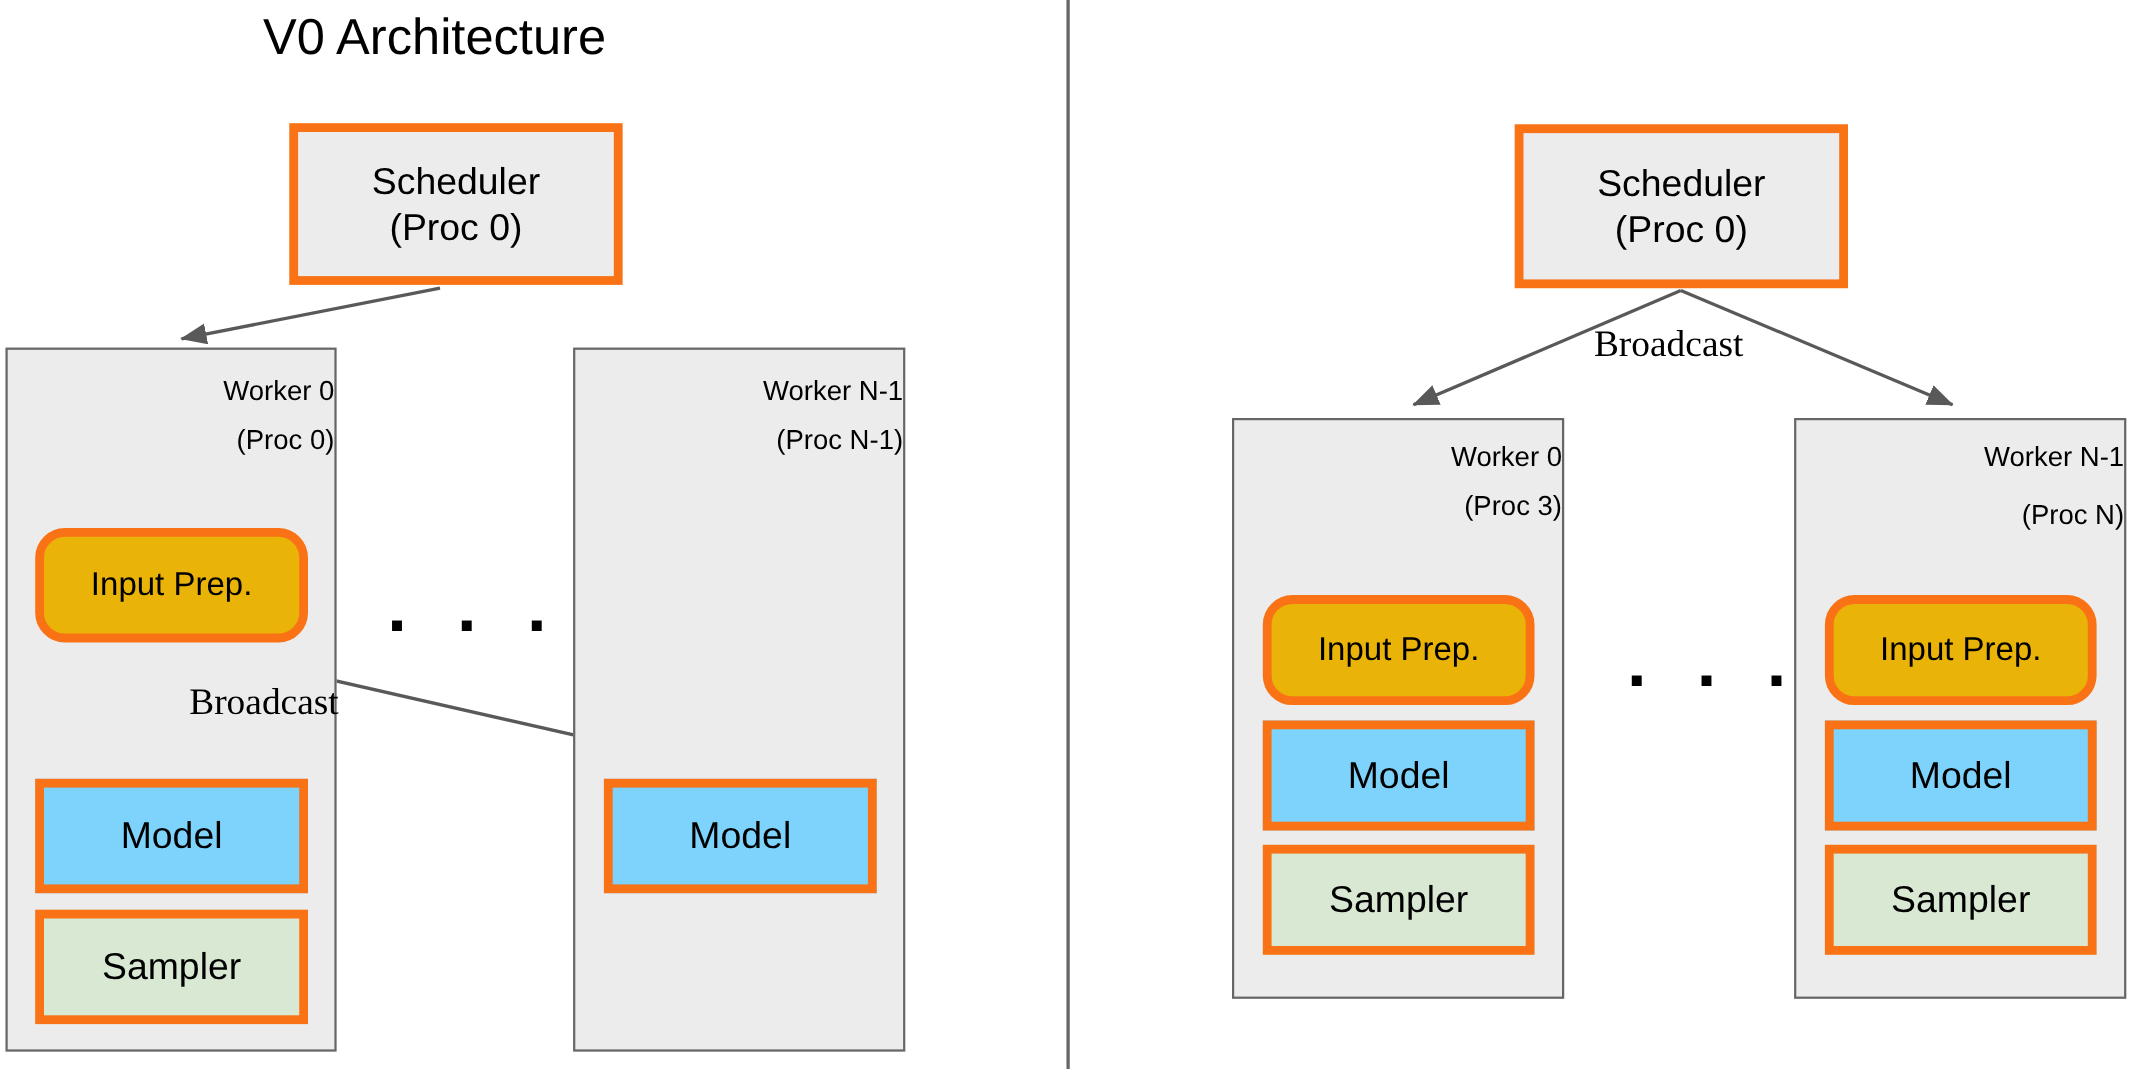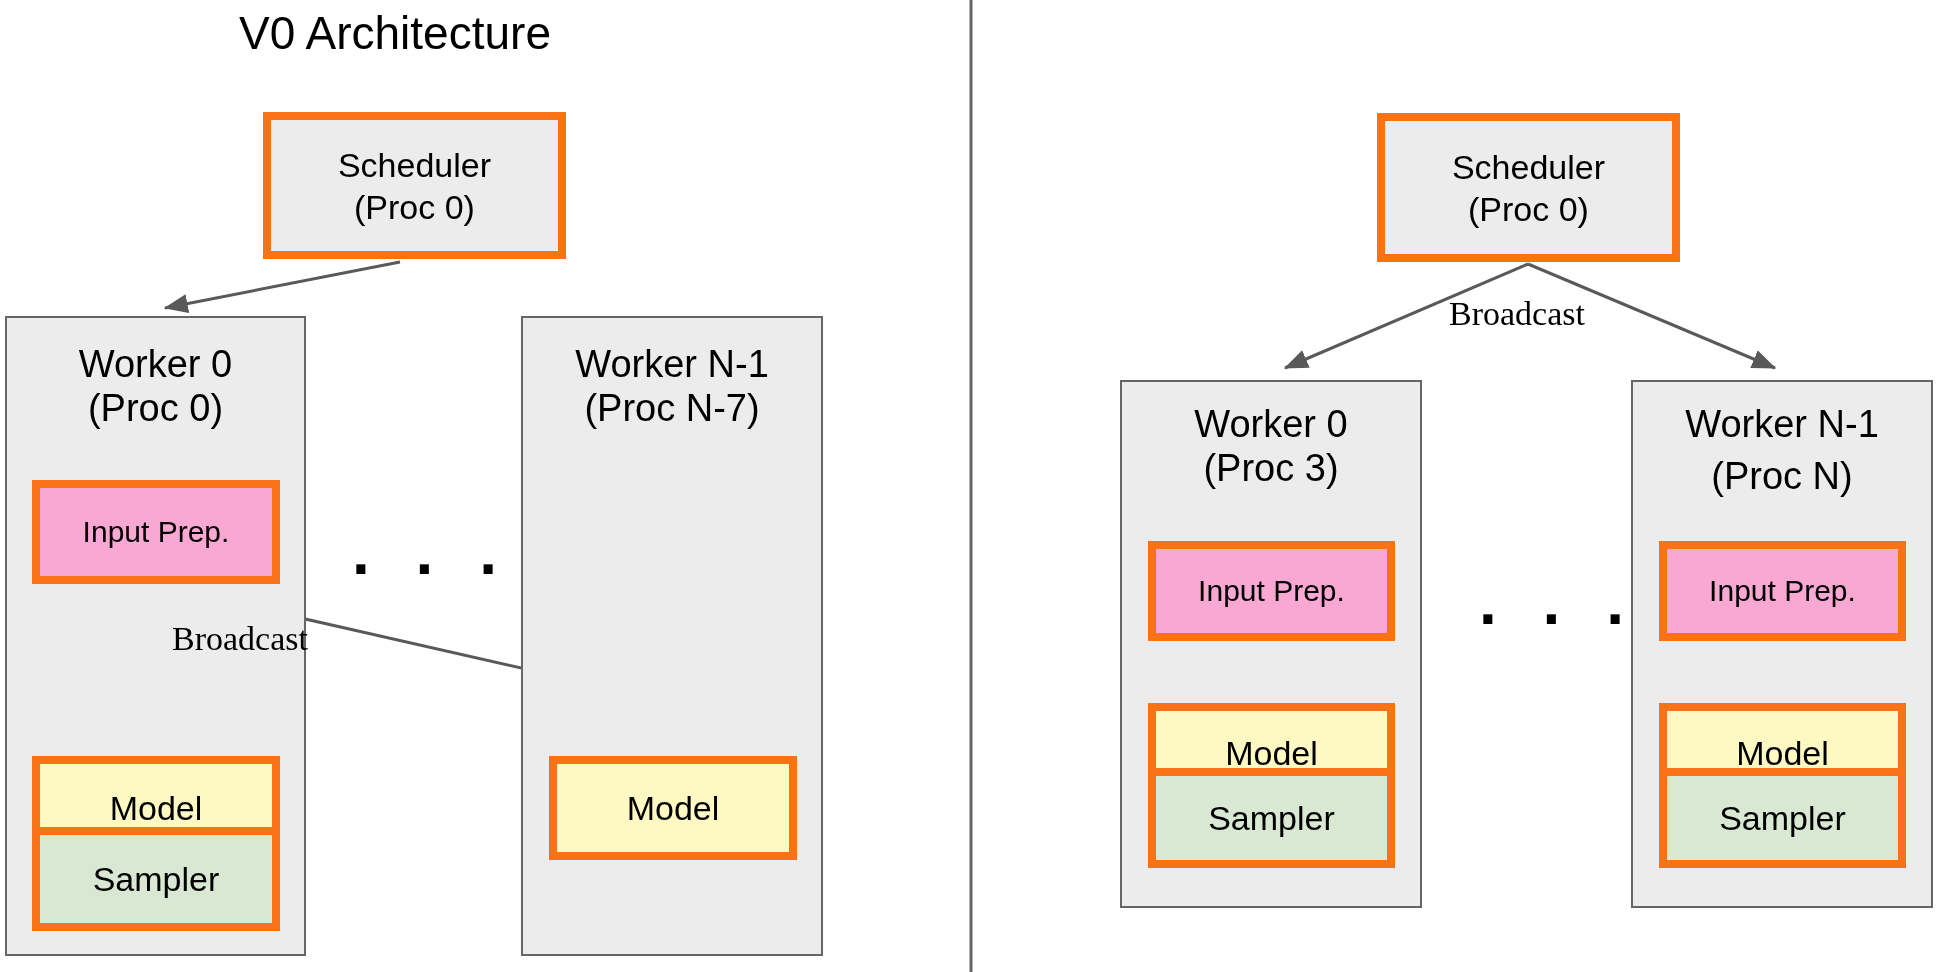--- a/index.html
+++ b/index.html
@@ -37,38 +37,38 @@
   .group-box {
     position: absolute;
     background: #ececec;
     border: 2px solid #666666;
     box-sizing: border-box;
   }
   .group-label {
     position: absolute;
     left: 0;
     right: 0;
-    text-align: center;
-    font-size: 38px;
+    text-align: right;
+    font-size: 25px;
     line-height: 1.16;
     color: #000000;
     white-space: nowrap;
   }
   .node-box {
     position: absolute;
     border: 8px solid #f97316;
     box-sizing: border-box;
     display: flex;
     align-items: center;
     justify-content: center;
     text-align: center;
     color: #000000;
   }
-  .node-box.purple { background: #f9a8d4; }
-  .node-box.yellow { background: #fef9c3; margin-top: 48px; }
+  .node-box.purple { background: #eab308; border-radius: 27px; }
+  .node-box.yellow { background: #7dd3fc; }
   .node-box.green  { background: #d9e8d3; }
   .node-label { font-size: 34px; line-height: 1; }
   .node-label.small { font-size: 30px; }
   .edge-label {
     position: absolute;
     font-size: 34px;
     color: #000000;
     white-space: nowrap;
     font-family: Liberation Serif, serif;
   }
@@ -127,21 +127,21 @@
   <div class="node-box green" style="left:32px; top:827px; width:248px; height:104px;">
     <span class="node-label">Sampler</span>
   </div>
 
   <div class="edge-label" style="left:172px; top:620px;">Broadcast</div>
 
   <div class="ellipsis" style="left:352px; top:520px;">. . .</div>
 
   <div class="group-box" style="left:521px; top:316px; width:302px; height:640px;">
     <div class="group-label" style="top:24px;">Worker N-1</div>
-    <div class="group-label" style="top:68px;">(Proc N-7)</div>
+    <div class="group-label" style="top:68px;">(Proc N-1)</div>
   </div>
   <div class="node-box yellow" style="left:549px; top:708px; width:248px; height:104px;">
     <span class="node-label">Model</span>
   </div>
 
 
   <div class="node-box" style="left:1377px; top:113px; width:303px; height:149px; background:#ececec; flex-direction:column;">
     <span class="node-label" style="margin-bottom:8px;">Scheduler</span>
     <span class="node-label">(Proc 0)</span>
   </div>

